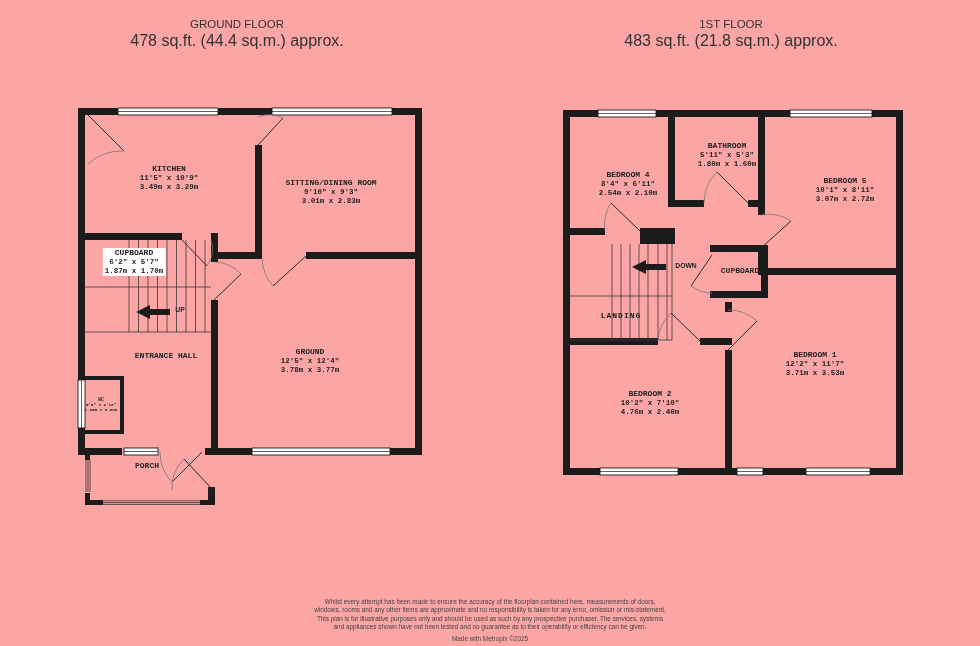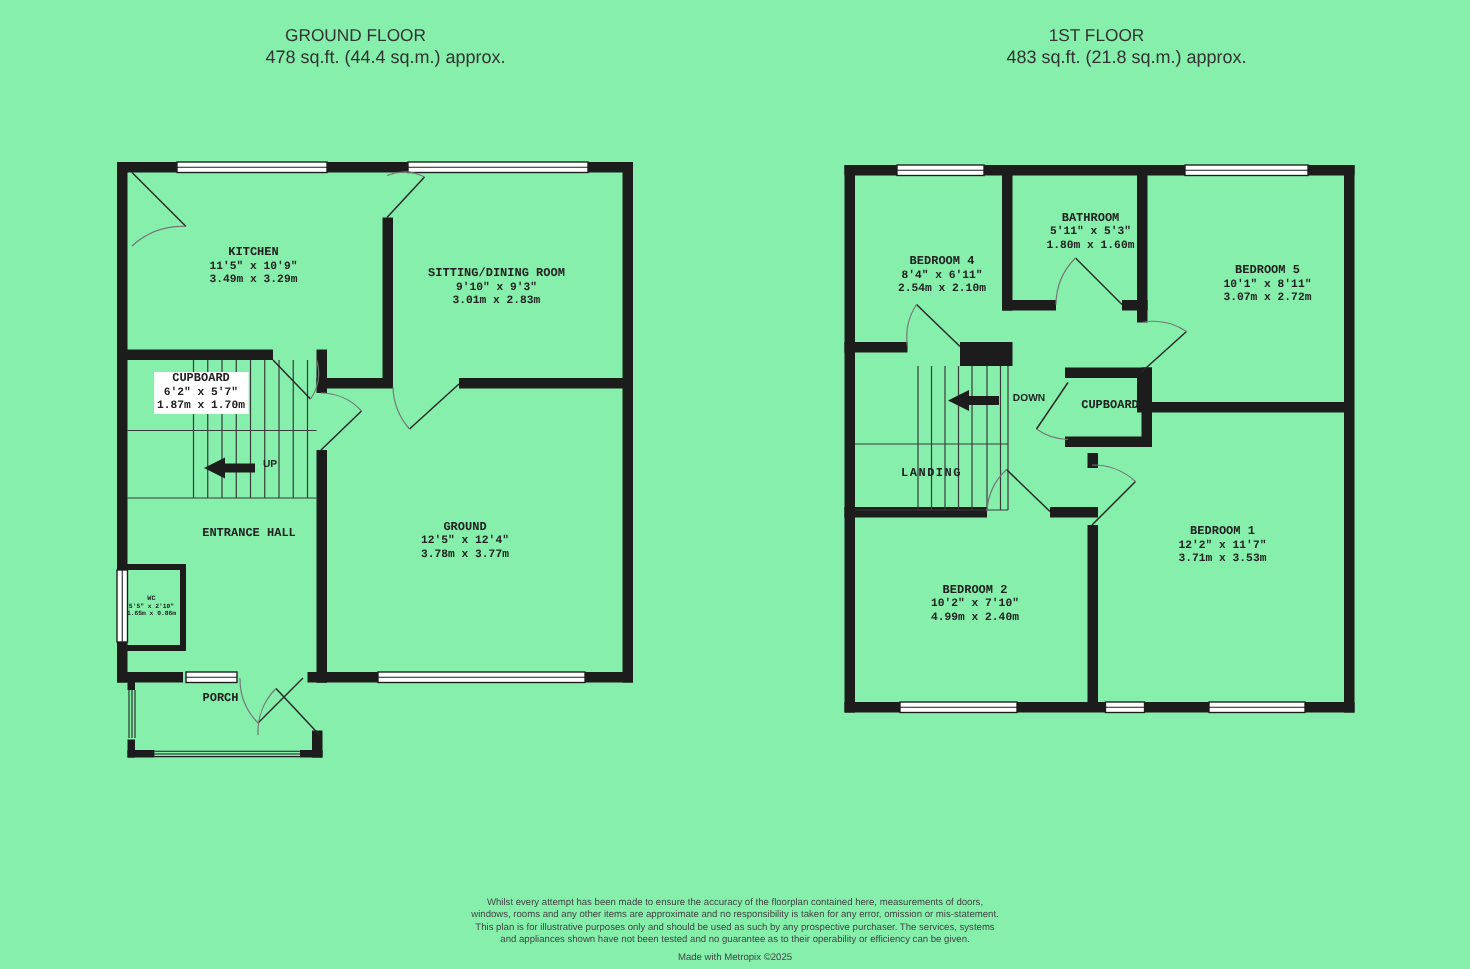--- a/index.html
+++ b/index.html
@@ -1,22 +1,22 @@
 <!DOCTYPE html>
 <html><head>
 <meta charset="utf-8">
 <style>
   html,body{margin:0;padding:0;background:#fff;}
-  .canvas{position:relative;width:980px;height:646px;background:#86efac;overflow:hidden;
+  .canvas{position:relative;width:980px;height:646px;background:#fca5a5;overflow:hidden;
           font-family:"Liberation Sans", sans-serif;color:#222;}
   svg{position:absolute;left:0;top:0;}
   .lbl{position:absolute;transform:translateX(-50%);text-align:center;line-height:1.2;
        white-space:nowrap;color:#222;}
   .floor-title{font-size:11.5px;color:#333;}
-  .floor-area{font-size:12px;color:#333;margin-left:20px;}
+  .floor-area{font-size:16px;color:#333;}
   .room{font-weight:bold;font-family:Liberation Mono, monospace;}
   .room .nm{font-size:8px;}
   .room .dim{font-size:7.5px;}
   .tiny .nm{font-size:4.6px;}
   .tiny .dim{font-size:4.2px;}
   .bgw{background:#fff;padding:0 2px;}
   .small-lab{font-size:6.8px;font-weight:bold;}
   .landing-lab{letter-spacing:1px;margin-top:24px;}
   .foot-total{font-size:10px;color:#333;}
   .foot-disc{font-size:6.4px;color:#444;white-space:normal;width:356px;line-height:1.3;font-weight:normal;}
@@ -230,19 +230,19 @@
     <div class="nm">CUPBOARD</div>
   </div>
   <div class="lbl room" style="left:815px;top:350px">
     <div class="nm">BEDROOM 1</div>
     <div class="dim">12'2" x 11'7"</div>
     <div class="dim">3.71m x 3.53m</div>
   </div>
   <div class="lbl room" style="left:650px;top:389px">
     <div class="nm">BEDROOM 2</div>
     <div class="dim">10'2" x 7'10"</div>
-    <div class="dim">4.99m x 2.40m</div>
+    <div class="dim">4.76m x 2.40m</div>
   </div>
 
   <div class="lbl foot-disc" style="left:490px;top:598px">Whilst every attempt has been made to ensure the accuracy of the floorplan contained here, measurements of doors, windows, rooms and any other items are approximate and no responsibility is taken for any error, omission or mis-statement. This plan is for illustrative purposes only and should be used as such by any prospective purchaser. The services, systems and appliances shown have not been tested and no guarantee as to their operability or efficiency can be given.</div>
   <div class="lbl foot-credit" style="left:490px;top:635px">Made with Metropix ©2025</div>
 
 </div>
 
 </body></html>

